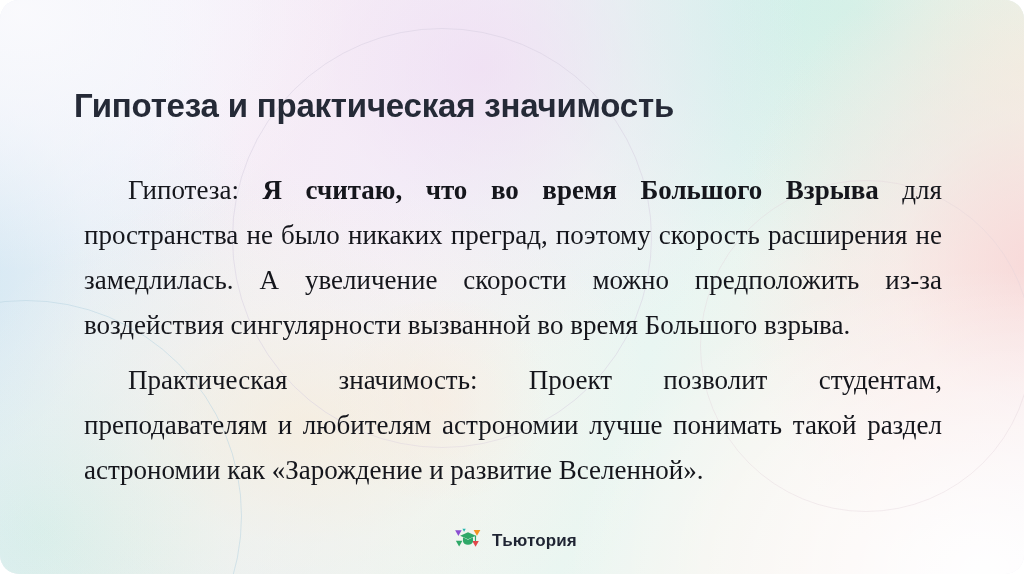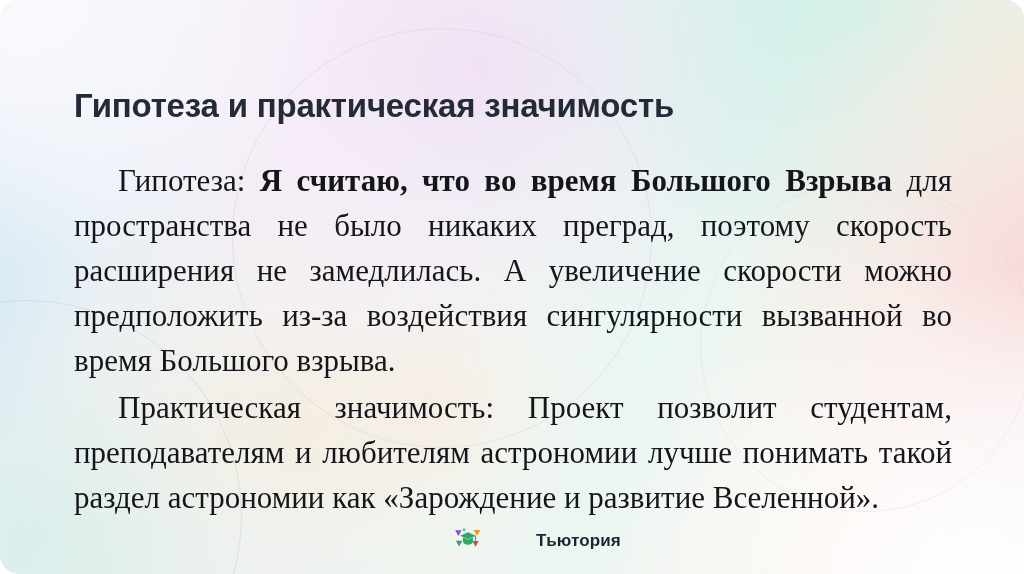--- a/index.html
+++ b/index.html
@@ -166,25 +166,25 @@
   }
 
   .body-block {
     position: absolute;
     left: 74px;
     top: 158px;
     width: 878px;
   }
 
   .para {
-    margin: 0;
+    margin: 10px;
     text-align: justify;
     text-justify: inter-word;
     text-indent: 44px;
-    font-size: 31px;
+    font-size: 27px;
     line-height: 45px;
     color: #15161c;
     -webkit-font-smoothing: antialiased;
   }
   .para + .para {
     margin-top: 2px;
   }
   .para .lead-bold {
     font-weight: 600;
   }
@@ -203,21 +203,20 @@
     width: 30px;
     height: 28px;
     display: block;
   }
   .logo-text {
     font-family: "Liberation Sans", "DejaVu Sans", sans-serif;
     font-weight: bold;
     font-size: 17px;
     letter-spacing: 0.1px;
     color: #1f2433;
-    margin-left: 44px;
   }
 </style>
 </head>
 <body>
 
 <div id="slide">
 
   <div class="bg-layer bg-base"></div>
   <div class="bg-layer bg-mint-tr"></div>
   <div class="bg-layer bg-cream-r"></div>

